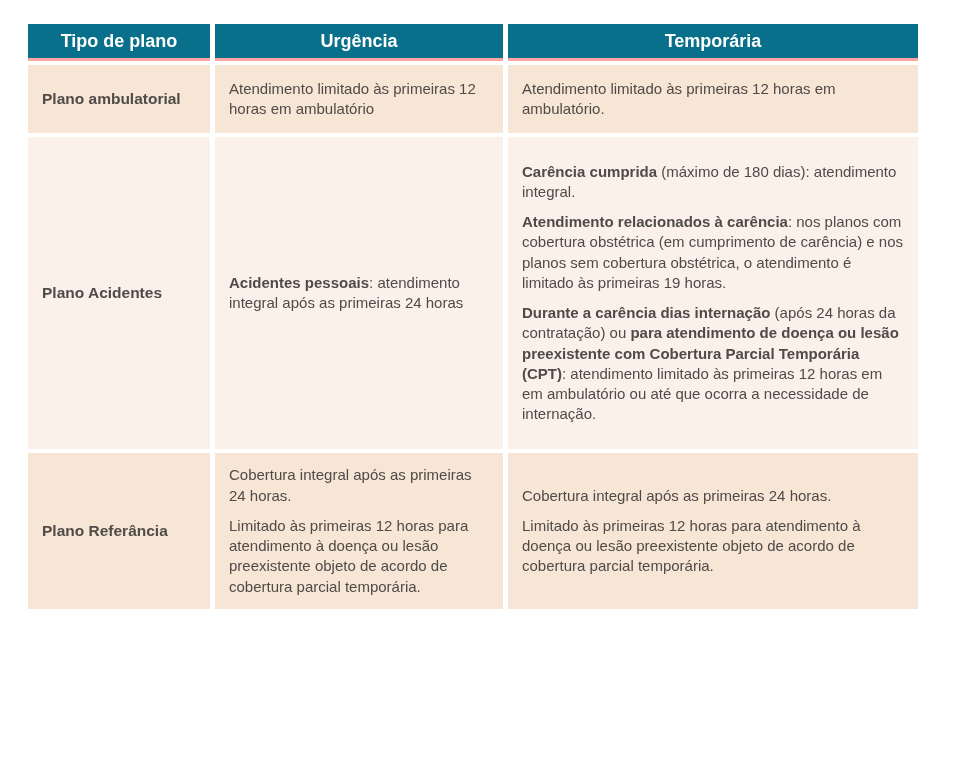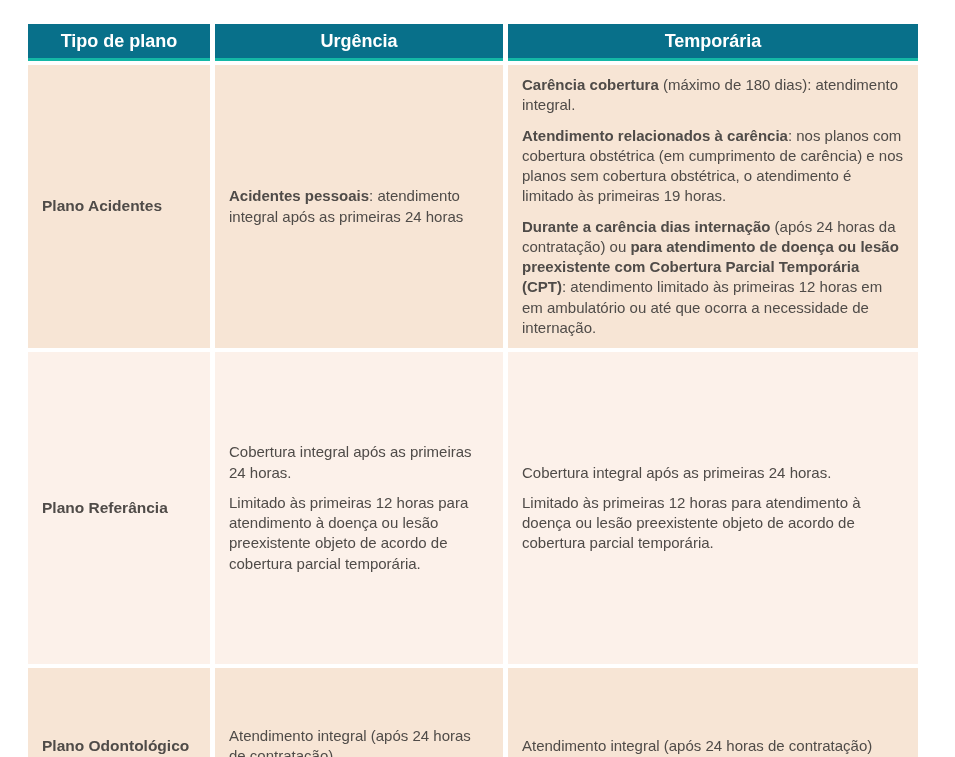--- a/index.html
+++ b/index.html
@@ -25,21 +25,21 @@
   table.plans col.c2 { width: 288px; }
   table.plans col.c3 { width: auto; }
   thead th {
     background: #08708a;
     color: #ffffff;
     font-size: 18px;
     font-weight: bold;
     height: 34px;
     text-align: center;
     vertical-align: middle;
-    border-bottom: 3px solid #14b8a6;
+    border-bottom: 3px solid #fca5a5;
     padding: 0 4px;
   }
   tbody td {
     vertical-align: middle;
     padding: 10px 14px;
     font-size: 15px;
     line-height: 1.35;
     color: #4f4b48;
   }
   tbody tr:nth-child(odd) td { background: #f7e5d5; }
@@ -70,45 +70,45 @@
     </colgroup>
     <thead>
       <tr>
         <th>Tipo de plano</th>
         <th>Urgência</th>
         <th>Temporária</th>
       </tr>
     </thead>
     <tbody id="table-body">
         <tr>
+          <td class="plan">Plano ambulatorial</td>
+          <td>
+            <p><span>Atendimento limitado às primeiras 12 horas em ambulatório</span></p>
+          </td>
+          <td>
+            <p><span>Atendimento limitado às primeiras 12 horas em ambulatório.</span></p>
+          </td>
+        </tr>
+        <tr>
           <td class="plan">Plano Acidentes</td>
           <td>
             <p><strong>Acidentes pessoais</strong><span>: atendimento integral após as primeiras 24 horas</span></p>
           </td>
           <td>
-            <p><strong>Carência cobertura</strong><span> (máximo de 180 dias): atendimento integral.</span></p>
+            <p><strong>Carência cumprida</strong><span> (máximo de 180 dias): atendimento integral.</span></p>
             <p><strong>Atendimento relacionados à carência</strong><span>: nos planos com cobertura obstétrica (em cumprimento de carência) e nos planos sem cobertura obstétrica, o atendimento é limitado às primeiras 19 horas.</span></p>
             <p><strong>Durante a carência dias internação</strong><span> (após 24 horas da contratação) ou </span><strong>para atendimento de doença ou lesão preexistente com Cobertura Parcial Temporária (CPT)</strong><span>: atendimento limitado às primeiras 12 horas em em ambulatório ou até que ocorra a necessidade de internação.</span></p>
           </td>
         </tr>
         <tr>
           <td class="plan">Plano Referância</td>
           <td>
             <p><span>Cobertura integral após as primeiras 24 horas.</span></p>
             <p><span>Limitado às primeiras 12 horas para atendimento à doença ou lesão preexistente objeto de acordo de cobertura parcial temporária.</span></p>
           </td>
           <td>
             <p><span>Cobertura integral após as primeiras 24 horas.</span></p>
             <p><span>Limitado às primeiras 12 horas para atendimento à doença ou lesão preexistente objeto de acordo de cobertura parcial temporária.</span></p>
           </td>
         </tr>
-        <tr>
-          <td class="plan">Plano Odontológico</td>
-          <td>
-            <p><span>Atendimento integral (após 24 horas de contratação)</span></p>
-          </td>
-          <td>
-            <p><span>Atendimento integral (após 24 horas de contratação)</span></p>
-          </td>
-        </tr>
       </tbody>
   </table>
 </div>
 
 </body></html>

